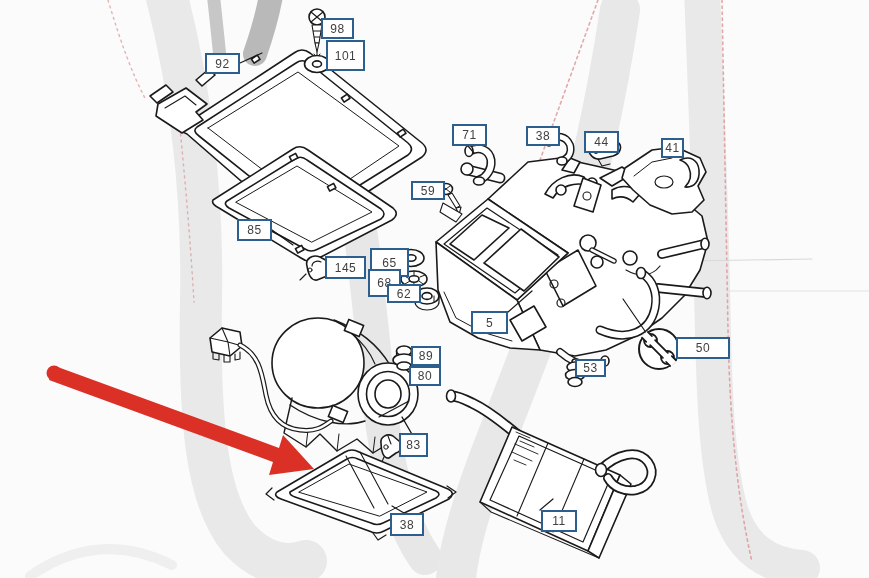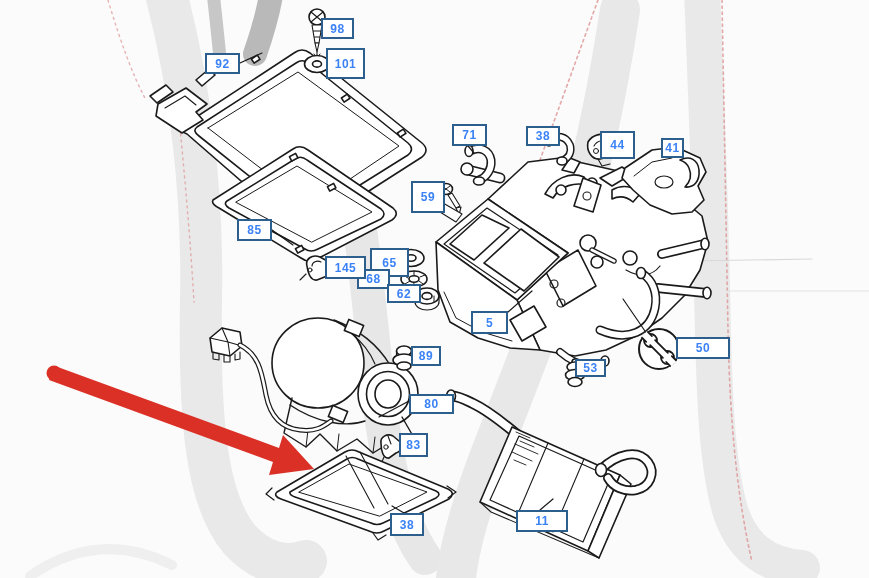--- a/index.html
+++ b/index.html
@@ -5,21 +5,21 @@
   html,body{margin:0;padding:0;background:#ffffff;}
   #stage{
     position:relative;width:869px;height:578px;overflow:hidden;
     background:#fbfbfb;font-family:"Liberation Sans","DejaVu Sans",sans-serif;
   }
   #stage svg{position:absolute;left:0;top:0;}
   .plabel{
     position:absolute;box-sizing:border-box;
     border:2.5px solid #2d5f8e;background:#ffffff;
     display:flex;align-items:center;justify-content:center;
-    font-weight:bold;font-size:12px;color:#3b82f6;line-height:1;
+    font-weight:normal;font-size:12px;color:#404040;line-height:1;
     letter-spacing:0.5px;z-index:30;
   }
 </style>
 </head>
 <body>
 
 <div id="stage">
 
   <svg width="869" height="578" viewBox="0 0 869 578">
     <g fill="none" stroke-linecap="round">
@@ -274,33 +274,33 @@
     </g>
 
     <g>
       <circle cx="54" cy="373" r="7.5" fill="#db3026" stroke="none"></circle>
       <polygon points="55,366 279,448 283,435 314,469 269,475 273,462 49,380" fill="#db3026" stroke="none"></polygon>
     </g>
   </svg>
 
   <div class="plabel" style="left:321px;top:18px;width:33px;height:21px">98</div>
   <div class="plabel" style="left:205px;top:53px;width:35px;height:21px">92</div>
-  <div class="plabel" style="left:326px;top:48px;width:39px;height:31px">101</div>
+  <div class="plabel" style="left:326px;top:40px;width:39px;height:31px">101</div>
   <div class="plabel" style="left:237px;top:219px;width:35px;height:22px">85</div>
   <div class="plabel" style="left:452px;top:124px;width:35px;height:22px">71</div>
   <div class="plabel" style="left:526px;top:126px;width:34px;height:20px">38</div>
-  <div class="plabel" style="left:600px;top:131px;width:35px;height:28px">44</div>
+  <div class="plabel" style="left:584px;top:131px;width:35px;height:22px">44</div>
   <div class="plabel" style="left:661px;top:138px;width:23px;height:20px">41</div>
-  <div class="plabel" style="left:411px;top:181px;width:34px;height:32px">59</div>
+  <div class="plabel" style="left:411px;top:181px;width:34px;height:19px">59</div>
   <div class="plabel" style="left:370px;top:248px;width:39px;height:29px">65</div>
-  <div class="plabel" style="left:357px;top:269px;width:33px;height:20px">68</div>
+  <div class="plabel" style="left:368px;top:269px;width:33px;height:28px">68</div>
   <div class="plabel" style="left:387px;top:284px;width:34px;height:19px">62</div>
   <div class="plabel" style="left:325px;top:256px;width:41px;height:23px">145</div>
   <div class="plabel" style="left:471px;top:311px;width:37px;height:23px">5</div>
   <div class="plabel" style="left:575px;top:359px;width:31px;height:18px">53</div>
   <div class="plabel" style="left:676px;top:337px;width:54px;height:22px">50</div>
   <div class="plabel" style="left:411px;top:346px;width:30px;height:20px">89</div>
-  <div class="plabel" style="left:409px;top:394px;width:45px;height:20px">80</div>
+  <div class="plabel" style="left:409px;top:366px;width:32px;height:20px">80</div>
   <div class="plabel" style="left:399px;top:433px;width:29px;height:24px">83</div>
   <div class="plabel" style="left:390px;top:513px;width:34px;height:23px">38</div>
-  <div class="plabel" style="left:516px;top:510px;width:52px;height:22px">11</div>
+  <div class="plabel" style="left:541px;top:510px;width:36px;height:22px">11</div>
 
 </div>
 
 </body></html>

